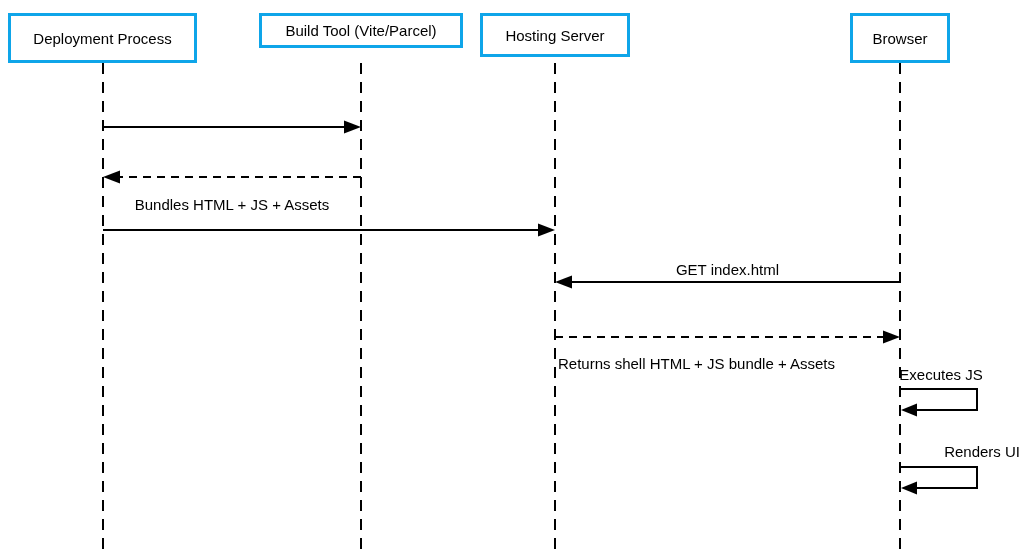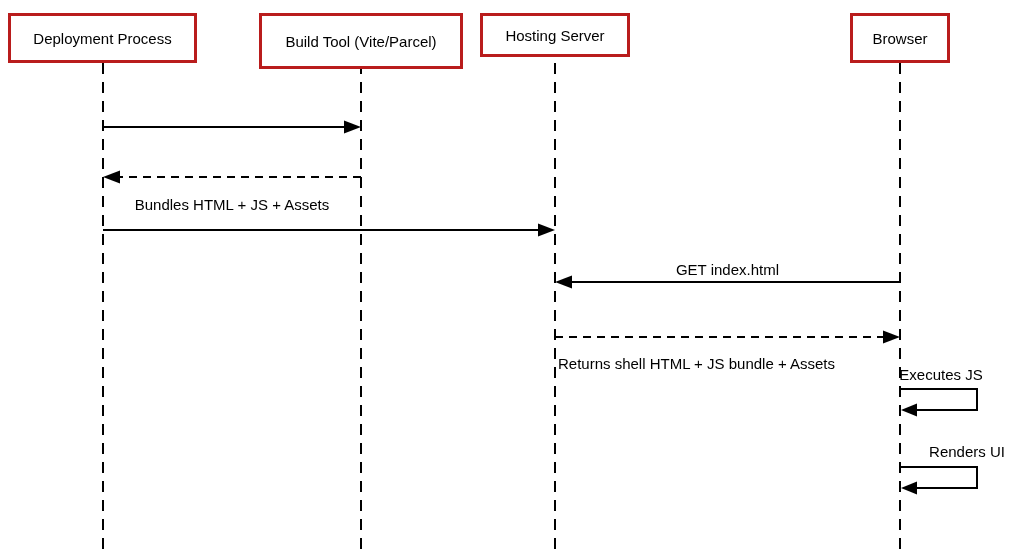--- a/index.html
+++ b/index.html
@@ -17,21 +17,21 @@
     overflow: hidden;
   }
   #wires {
     position: absolute;
     left: 0;
     top: 0;
   }
   .pbox {
     position: absolute;
     box-sizing: border-box;
-    border: 3px solid #b91c1c;
+    border: 3px solid #0ea5e9;
     background: #ffffff;
     display: flex;
     align-items: center;
     justify-content: center;
     font-size: 15px;
     white-space: nowrap;
   }
   .mlabel {
     position: absolute;
     font-size: 15px;
@@ -74,29 +74,29 @@
       <polygon points="572,275.5 555,282 572,288.5"></polygon>
       <polygon points="883,330.5 900,337 883,343.5"></polygon>
       <polygon points="917,403.5 901,410 917,416.5"></polygon>
       <polygon points="917,481.5 901,488 917,494.5"></polygon>
     </g>
   </svg>
 
   <div class="pbox" style="left:8px; top:13px; width:189px; height:50px;">
     <span>Deployment Process</span>
   </div>
-  <div class="pbox" style="left:259px; top:13px; width:204px; height:56px;">
+  <div class="pbox" style="left:259px; top:13px; width:204px; height:35px;">
     <span>Build Tool (Vite/Parcel)</span>
   </div>
   <div class="pbox" style="left:480px; top:13px; width:150px; height:44px;">
     <span>Hosting Server</span>
   </div>
   <div class="pbox" style="left:850px; top:13px; width:100px; height:50px;">
     <span>Browser</span>
   </div>
 
   <div class="mlabel" style="left:103px; top:156px; width:258px;margin-top:40px;">Bundles HTML + JS + Assets</div>
   <div class="mlabel" style="left:555px; top:261px; width:345px;">GET index.html</div>
   <div class="mlabel" style="left:524px; top:314px; width:345px;margin-top:41px;">Returns shell HTML + JS bundle + Assets</div>
   <div class="mlabel" style="left:888px; top:366px; width:106px;">Executes JS</div>
-  <div class="mlabel" style="left:914px; top:443px; width:106px;">Renders UI</div>
+  <div class="mlabel" style="left:914px; top:443px; width:106px;text-align:right;">Renders UI</div>
 
 </div>
 
 </body></html>

